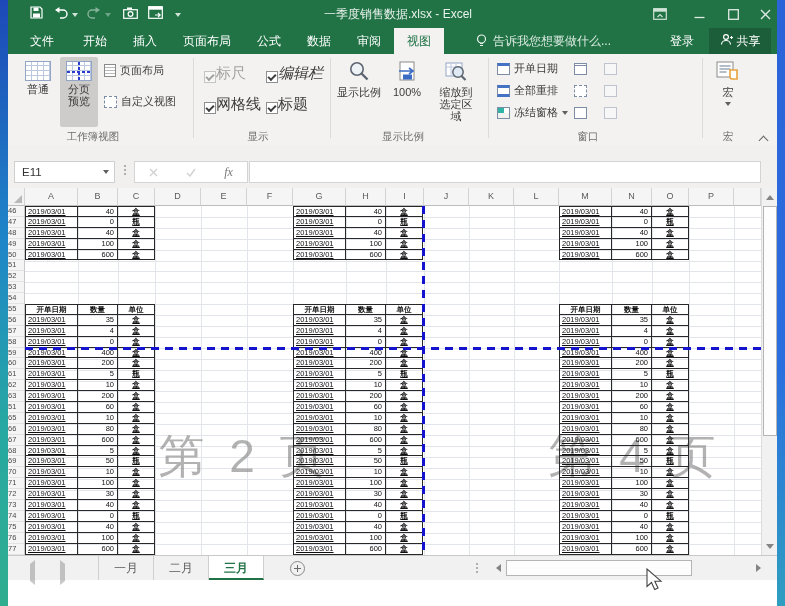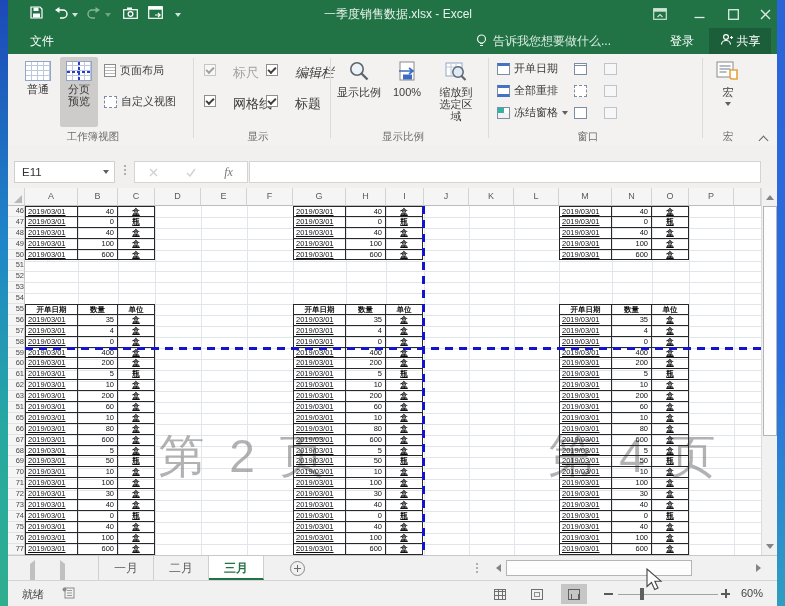--- a/index.html
+++ b/index.html
@@ -19,21 +19,21 @@
   .rtab{display:inline-block;height:26px;line-height:26px;padding:0 13px;font-size:12px;color:#fff;}
   .rtab.active{background:#f3f2f1;color:#217346;}
   .filetab{position:absolute;left:6px;top:0;height:26px;line-height:26px;padding:0 16px;font-size:12px;color:#fff;}
   
   .ribbon{left:8px;top:54px;width:769px;height:91px;background:#f3f2f1;border-bottom:1px solid #d6d4d2;}
   .rsep{position:absolute;top:4px;height:80px;width:1px;background:#dddbd9;}
   .rgl{position:absolute;top:76px;height:13px;font-size:10.5px;color:#6d6d6d;text-align:center;}
   .rbig{position:absolute;top:3px;height:70px;display:flex;flex-direction:column;align-items:center;gap:2px;font-size:11px;line-height:12px;color:#3b3b3b;text-align:center;border-radius:2px;padding-top:4px;box-sizing:border-box;}
   .rbig.sel{background:#cecccb;}
   .rsmall{position:absolute;height:19px;display:flex;align-items:center;gap:4px;font-size:11px;color:#3b3b3b;white-space:nowrap;}
-  .cbrow{position:absolute;display:flex;align-items:flex-start;gap:17px;font-size:13px;color:#3b3b3b;}
+  .cbrow{position:absolute;display:flex;align-items:flex-end;gap:0;font-size:15px;color:#3b3b3b;}
   .cb{width:12px;height:12px;background:#fff;border:1px solid #8f8f8f;position:relative;box-sizing:border-box;flex:none;}
   .cb::after{content:"";position:absolute;left:1px;top:2px;width:6px;height:3px;border-left:2px solid #3e3e3e;border-bottom:2px solid #3e3e3e;transform:rotate(-45deg);}
   .dim{opacity:.45;}
   .caret{display:inline-block;width:0;height:0;border:3.5px solid transparent;border-top:4px solid #5f5f5f;position:relative;top:2px;}
   .wrap2{word-break:break-all;width:26px;}
   .wrap3{word-break:break-all;width:42px;}
   .chevUp{display:inline-block;width:6px;height:6px;border-left:1.5px solid #666;border-top:1.5px solid #666;transform:rotate(45deg);}
   
   .i-grid{width:26px;height:20px;background:#fff;border:1px solid #93a5c4;box-sizing:border-box;
     background-image:repeating-linear-gradient(90deg,transparent 0 5px,#bcc8dd 5px 6px),repeating-linear-gradient(0deg,transparent 0 4px,#bcc8dd 4px 5px);}
@@ -53,21 +53,21 @@
   .fxbox{position:absolute;left:126px;top:16px;width:114px;height:22px;background:#fff;border:1px solid #d4d4d4;box-sizing:border-box;display:flex;align-items:center;justify-content:space-around;}
   .finput{position:absolute;left:241px;top:16px;width:512px;height:22px;background:#fff;border:1px solid #d4d4d4;box-sizing:border-box;}
   .fx{font-family:"Liberation Serif",serif;font-style:italic;font-size:12px;color:#777;}
   .vdots{width:2px;height:2px;background:#9a9a9a;border-radius:50%;box-shadow:0 4px 0 #9a9a9a,0 8px 0 #9a9a9a;}
   
   .colheads{left:8px;top:188px;height:18px;display:flex;z-index:2;}
   .ch{height:18px;box-sizing:border-box;background:#f5f5f5;border-right:1px solid #d3d3d3;border-bottom:1px solid #bdbdbd;font-size:9px;line-height:17px;text-align:center;color:#5b5b5b;flex:none;}
   .selall{position:relative;background:#f2f2f2;}
   .selall::after{content:"";position:absolute;right:2px;bottom:2px;border-left:8px solid transparent;border-bottom:8px solid #b8b8b8;}
   .gutter{left:8px;top:206px;width:17px;z-index:2;background:#f5f5f5;border-right:1px solid #c9c9c9;box-sizing:border-box;}
-  .rn{height:10.906px;box-sizing:border-box;border-bottom:1px solid #e3e3e3;font-size:7.5px;line-height:10px;text-align:right;color:#494949;}
+  .rn{height:10.906px;box-sizing:border-box;border-bottom:1px solid #e3e3e3;font-size:7.5px;line-height:10px;text-align:left;color:#494949;}
   .gl{position:absolute;background:#e2e5e9;z-index:1;}
   
   .sheet-table{position:absolute;z-index:3;top:206px;width:130px;}
   .st-row{display:flex;box-sizing:border-box;height:10.906px;}
   .st-cell{box-sizing:border-box;font-size:7.5px;line-height:10.5px;color:#101010;overflow:hidden;white-space:nowrap;flex:none;}
   .st-row.b .st-cell{border-right:1px solid #282828;border-bottom:1px solid #282828;}
   .st-row.b .st-cell:first-child{border-left:1px solid #282828;}
   .st-row.t .st-cell{border-top:1px solid #282828;}
   .w0{width:53px;}.w1{width:40px;}.w2{width:37px;}
   .cdate{padding-left:2px;text-decoration:underline;}
@@ -161,20 +161,21 @@
       </div>
     <div class="winbtn" style="left:742px;">
         <svg width="11" height="11" viewBox="0 0 11 11">
           <path d="M1 1 L10 10 M10 1 L1 10" stroke="#dfeae4" stroke-width="1.3"></path>
         </svg>
       </div>
   </div>
 
   <div class="abs tabrow">
     <div class="filetab">文件</div>
+    <div id="ribbon-tabs" style="position:absolute;left:62px;top:0;white-space:nowrap;"><div class="rtab">开始</div><div class="rtab">插入</div><div class="rtab">页面布局</div><div class="rtab">公式</div><div class="rtab">数据</div><div class="rtab">审阅</div><div class="rtab active">视图</div></div>
     <div style="position:absolute;left:467px;top:5px;"><svg width="13" height="16" viewBox="0 0 13 16">
           <circle cx="6.5" cy="6" r="4" fill="none" stroke="#e7f1ea" stroke-width="1.2"></circle>
           <path d="M5 10.5 h3 M5 12.5 h3" stroke="#e7f1ea" stroke-width="1.1"></path>
         </svg></div>
     <div style="position:absolute;left:485px;top:0;height:26px;line-height:26px;font-size:12px;color:#dcebe2;">告诉我您想要做什么...</div>
     <div style="position:absolute;left:662px;top:0;height:26px;line-height:26px;font-size:12px;color:#fff;">登录</div>
     <div style="position:absolute;left:701px;top:0;width:62px;height:26px;background:#1c5e39;display:flex;align-items:center;justify-content:center;gap:4px;">
       <span><svg width="13" height="13" viewBox="0 0 13 13">
             <circle cx="6" cy="4" r="2.4" fill="none" stroke="#fff" stroke-width="1.2"></circle>
             <path d="M1.5 11.5 a4.5 4 0 0 1 9 0" fill="none" stroke="#fff" stroke-width="1.2"></path>
@@ -934,42 +935,19 @@
       <div class="sbtn" style="left:0;top:0;width:13px;height:16px;">
           <span class="tri-l"></span>
         </div>
       <div class="thumb" style="left:14px;top:0;width:186px;height:16px;"></div>
       <div class="sbtn" style="left:260px;top:0;width:13px;height:16px;">
           <span class="tri-r"></span>
         </div>
     </div>
   </div>
 
-  <div class="abs statusbar">
-    <span class="abs" style="left:14px;top:6px;">就绪</span>
-    <span class="abs" style="left:54px;top:6px;"><svg width="13" height="12" viewBox="0 0 13 12">
-          <rect x="3" y="1" width="9" height="10" fill="none" stroke="#8a8a8a"></rect>
-          <path d="M5 3.5 h5 M5 6 h5 M5 8.5 h5" stroke="#9a9a9a"></path>
-          <circle cx="2.5" cy="2.5" r="2" fill="#8a8a8a"></circle>
-        </svg></span>
-    <div class="viewbtn" style="left:479px;">
-        <span class="vb-grid"></span>
-      </div>
-    <div class="viewbtn" style="left:516px;">
-        <span class="vb-page"></span>
-      </div>
-    <div class="viewbtn sel" style="left:553px;">
-        <span class="vb-pbp"></span>
-      </div>
-    <div class="abs hline" style="left:596px;top:12px;width:9px;"></div>
-    <div class="abs" style="left:610px;top:12.5px;width:100px;height:1px;background:#a3a3a3;"></div>
-    <div class="abs" style="left:632px;top:7px;width:4px;height:12px;background:#5f5f5f;"></div>
-    <div class="abs hline" style="left:713px;top:12px;width:9px;"></div>
-    <div class="abs" style="left:709px;top:7.5px;width:2px;height:9px;background:#5a5a5a;left:716.5px;"></div>
-    <span class="abs" style="left:733px;top:6px;">60%</span>
-  </div>
 
   <div class="cursor" style="left:646px;top:568px;">
     <svg width="18" height="24" viewBox="0 0 18 24">
         <polygon points="1,1 1,18.5 5.5,14.5 8.7,21.5 12,20 8.8,13.2 15,13.2" fill="#fff" stroke="#444" stroke-width="1.1"></polygon>
       </svg>
   </div>
 </div>
 
 </body></html>

